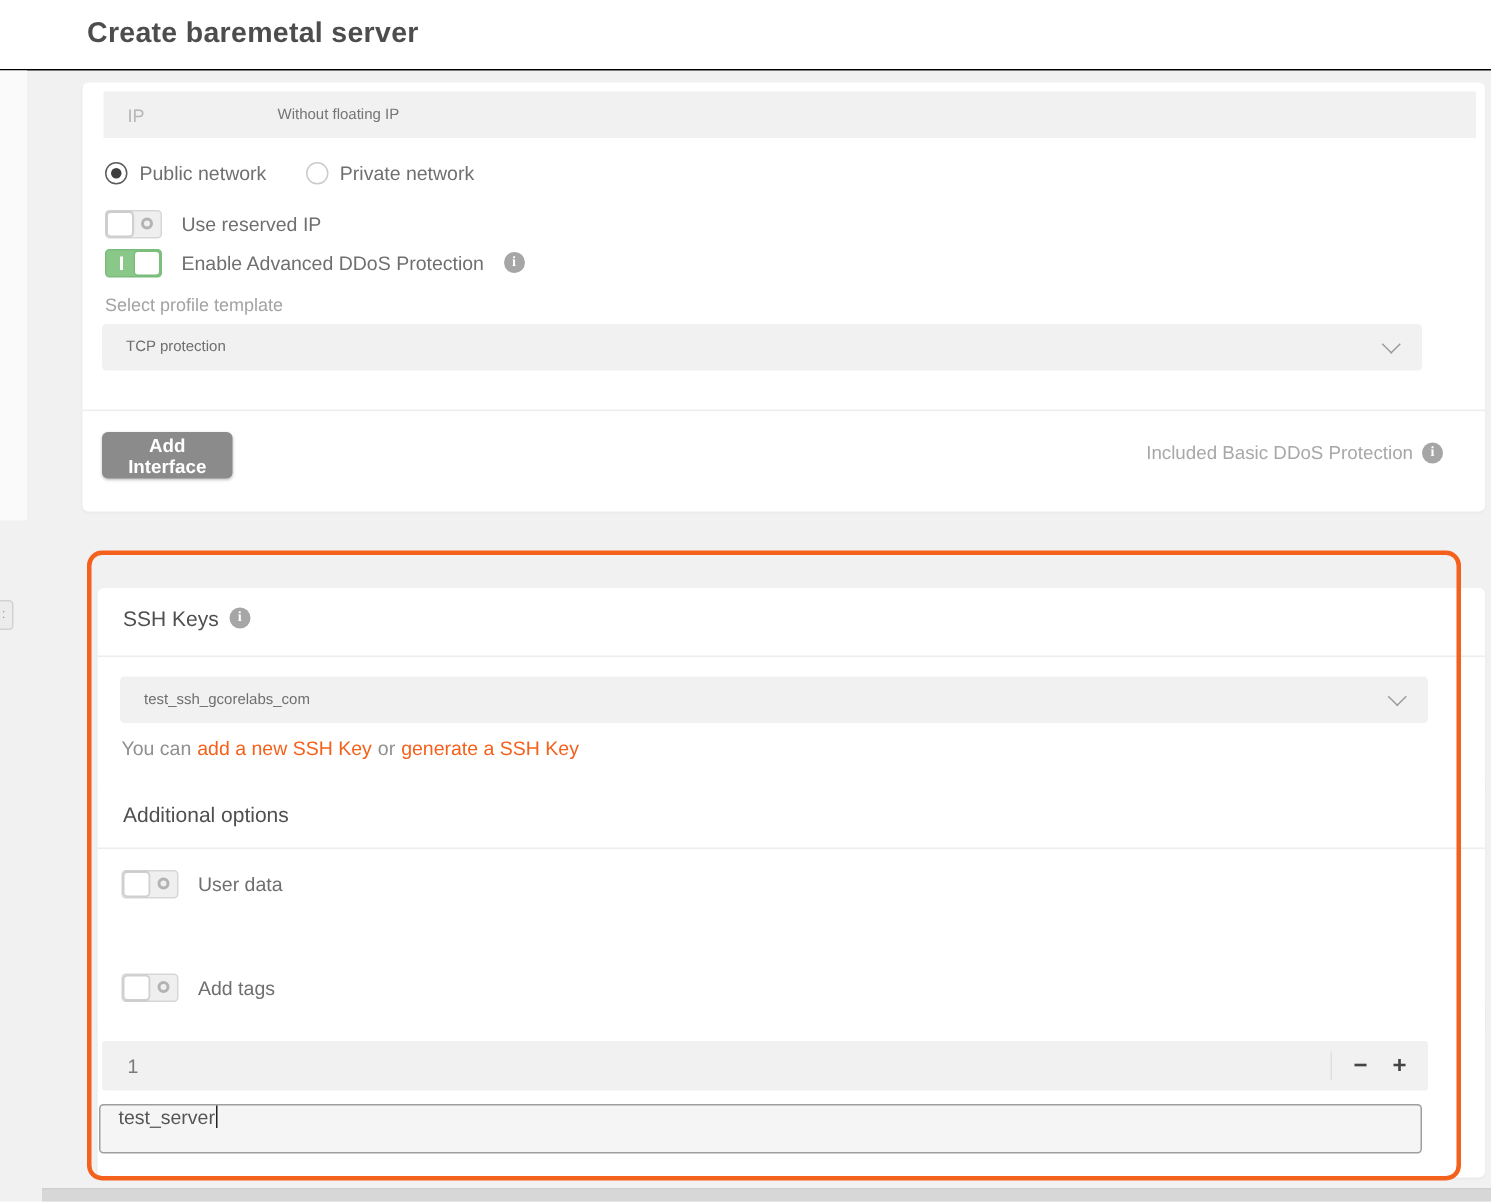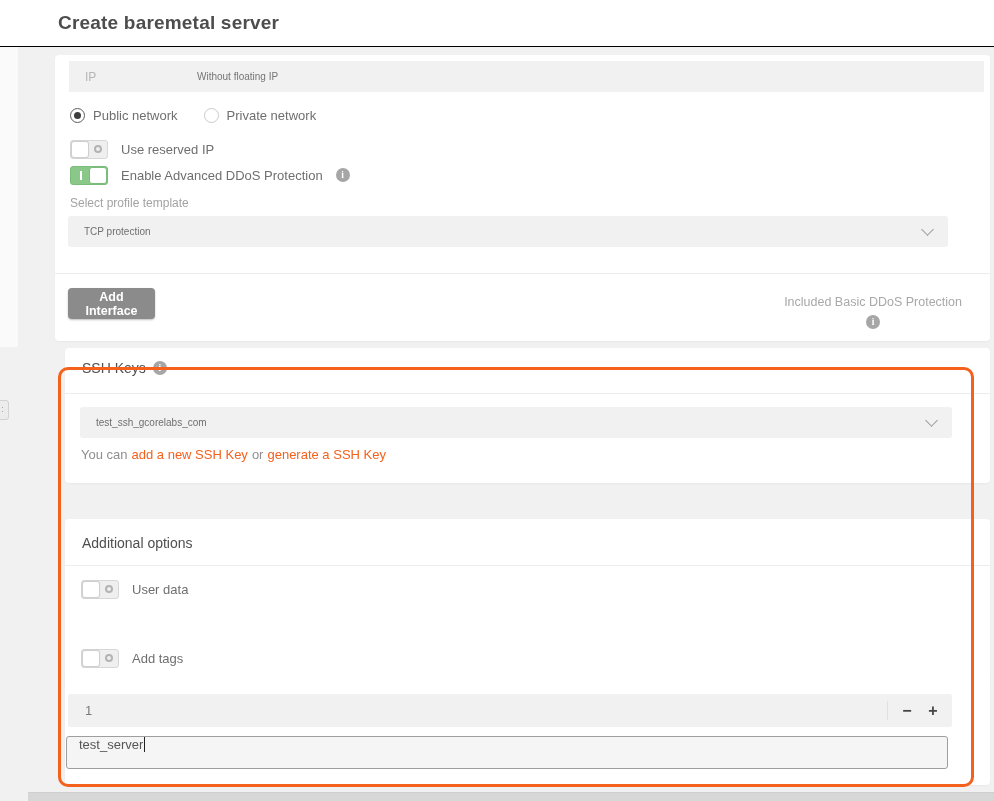--- a/index.html
+++ b/index.html
@@ -7,26 +7,26 @@
   .stage{position:relative;width:994px;height:801px;background:#f1f1f2;overflow:hidden;}
 
   
   .header{position:absolute;left:0;top:0;width:994px;height:46px;background:#fff;border-bottom:1px solid #000000;}
   .header h1{margin:0;position:absolute;left:58px;top:12px;font-size:19px;font-weight:700;color:#4d4d4d;letter-spacing:.2px;}
 
   .left-gutter{position:absolute;left:0;top:47px;width:18px;height:300px;background:#fafafa;}
 
   .card{position:absolute;background:#fff;border-radius:4px;box-shadow:0 1px 2px rgba(0,0,0,.04);}
   #card-interface{left:55px;top:55px;width:935px;height:286px;}
-  #card-ssh{left:65px;top:348px;width:925px;height:135px;}
+  #card-ssh{left:65px;top:392px;width:925px;height:135px;}
   #card-options{left:65px;top:519px;width:925px;height:168px;}
   #card-server{left:65px;top:668px;width:925px;height:117px;}
 
   
-  .ip-row{position:absolute;left:14px;top:6px;right:6px;height:31px;background:#f1f1f2;display:flex;align-items:center;gap:12px;}
+  .ip-row{position:absolute;left:14px;top:6px;right:6px;height:31px;background:#f1f1f2;display:flex;align-items:center;}
   .ip-row .ip-label{color:#b7b7b7;font-size:12px;margin-left:16px;width:100px;}
   .ip-row .ip-value{color:#757575;font-size:10px;}
 
   
   .radio-row{position:absolute;left:15px;top:51px;height:18px;display:flex;align-items:center;gap:26px;}
   .radio{display:flex;align-items:center;gap:8px;cursor:pointer;}
   .radio .rb{width:15px;height:15px;border-radius:50%;box-sizing:border-box;background:#fff;}
   .radio .rb.on{border:1px solid #5c5c5c;position:relative;}
   .radio .rb.on::after{content:"";position:absolute;left:3px;top:3px;width:7px;height:7px;border-radius:50%;background:#3e3e3e;}
   .radio .rb.off{border:1px solid #cbcbcb;}
@@ -50,21 +50,21 @@
 
   .select{position:absolute;height:31px;background:#f1f1f2;border-radius:3px;display:flex;align-items:center;cursor:pointer;}
   .select .sel-text{font-size:10px;color:#6f6f6f;margin-left:16px;}
   .chev{position:absolute;right:16px;top:9px;width:8px;height:8px;border-right:1.5px solid #9b9b9b;border-bottom:1.5px solid #9b9b9b;transform:rotate(45deg);}
 
   .divider{position:absolute;left:0;right:0;height:0;border-top:1px solid #ededed;}
 
   .btn-add{position:absolute;left:13px;top:233px;width:87px;height:31px;background:#8b8b8b;color:#fff;
     font-size:12.5px;font-weight:700;border:none;border-radius:4px;box-shadow:0 1px 2px rgba(0,0,0,.25);cursor:pointer;
     font-family:"Liberation Sans",sans-serif;}
-  .included-note{position:absolute;right:28px;top:240px;font-size:12.5px;color:#a8a8a8;display:flex;align-items:center;gap:6px;flex-direction:column;}
+  .included-note{position:absolute;right:28px;top:240px;font-size:12.5px;color:#a8a8a8;display:flex;align-items:center;gap:6px;}
 
   .card-title{position:absolute;left:17px;font-size:14px;color:#4f4f4f;display:flex;align-items:center;gap:7px;}
 
   .hint{position:absolute;left:16px;top:99px;font-size:13px;color:#8f8f8f;display:flex;gap:4px;}
   .hint a{color:#f4611c;text-decoration:none;cursor:pointer;}
 
   
   .stepper{position:absolute;left:3px;top:26px;width:884px;height:33px;background:#f1f1f2;border-radius:2px;display:flex;align-items:center;}
   .stepper .count{font-size:13px;color:#7b7b7b;margin-left:17px;flex:1;}
   .stepper .sep{width:1px;height:19px;background:#e0e0e0;margin-right:6px;}

